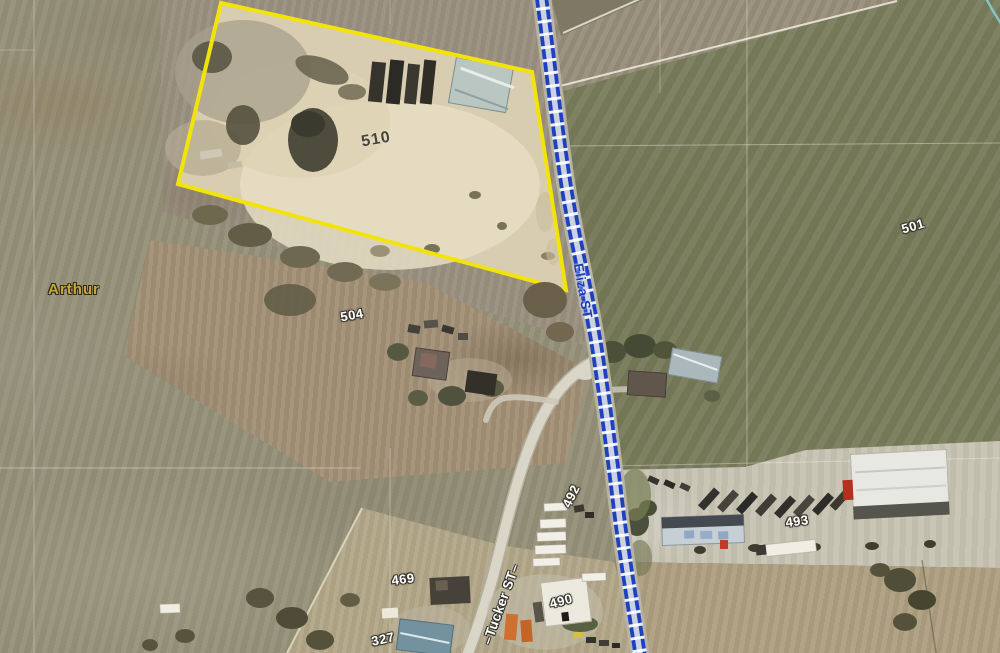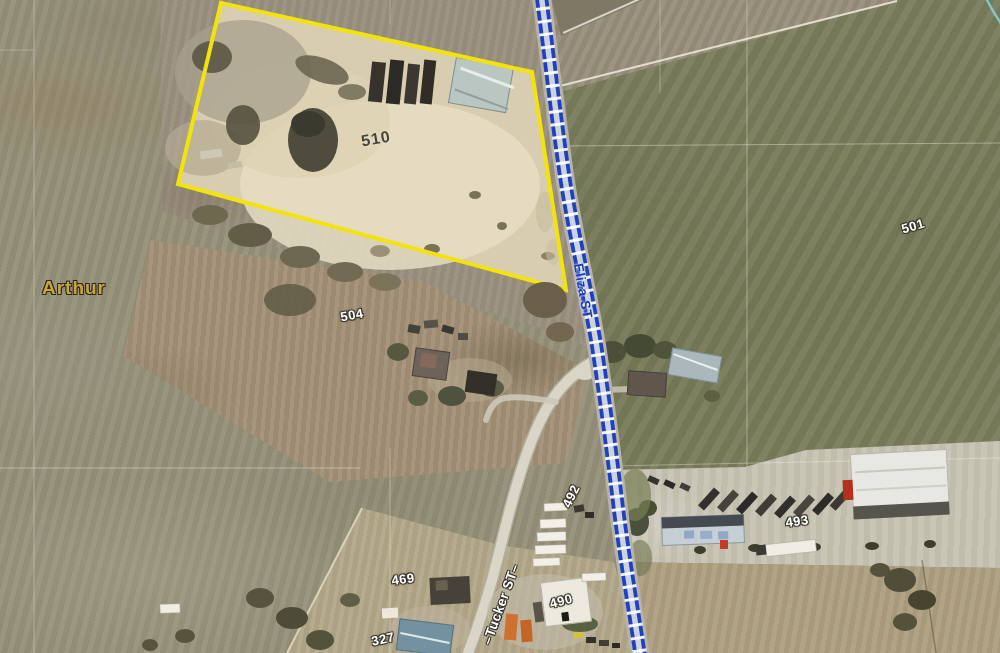--- a/index.html
+++ b/index.html
@@ -77,21 +77,21 @@
   }
   svg{position:absolute;inset:0;pointer-events:none;}
   
   .map-label{position:absolute;transform-origin:center;white-space:nowrap;font-weight:bold;pointer-events:none;}
   .p-num{
     color:#ffffff;font-size:13px;letter-spacing:.5px;
     text-shadow:-1px -1px 0 #3a382c, 1px -1px 0 #3a382c, -1px 1px 0 #3a382c, 1px 1px 0 #3a382c, 0 0 3px rgba(42,40,30,.9);
   }
   #label-510{color:#45453e;font-size:16px;letter-spacing:1px;
     text-shadow:0 0 2px rgba(238,232,210,.9), 0 0 4px rgba(238,232,210,.6);}
-  #label-town{color:#c9a53e;font-size:19px;letter-spacing:1px;
+  #label-town{color:#c9a53e;font-size:15px;letter-spacing:1px;
     text-shadow:-1px -1px 0 #2e2a18, 1px -1px 0 #2e2a18, -1px 1px 0 #2e2a18, 1px 1px 0 #2e2a18;}
   #label-eliza{color:#1d3cae;font-size:13.5px;letter-spacing:.5px;
     text-shadow:0 0 2px rgba(225,232,250,.95), 0 0 3px rgba(225,232,250,.8);}
   #label-tucker{color:#ffffff;font-size:13.5px;letter-spacing:.5px;
     text-shadow:-1px -1px 0 #33312a, 1px -1px 0 #33312a, -1px 1px 0 #33312a, 1px 1px 0 #33312a;}
 </style>
 </head>
 <body>
 
 <div id="map-canvas">

